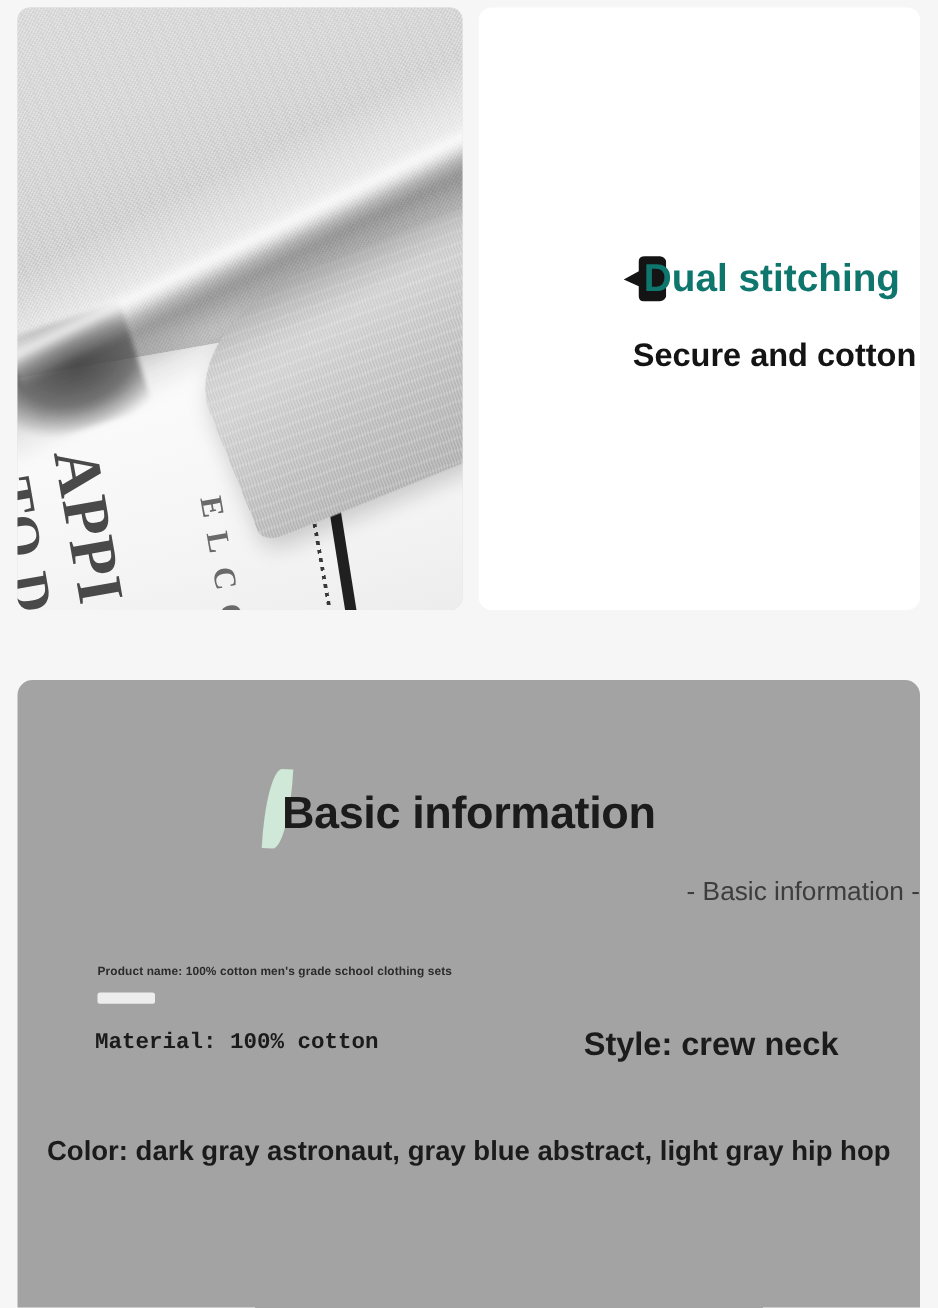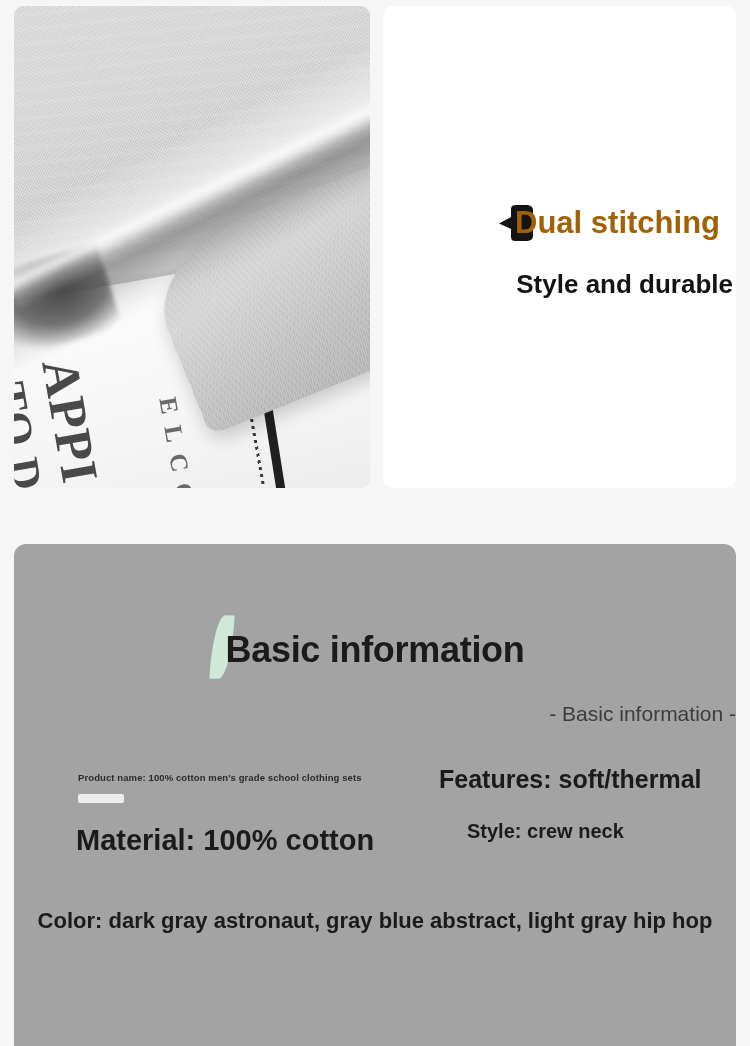--- a/index.html
+++ b/index.html
@@ -198,21 +198,21 @@
   }
   .arrow-marker {
     width: 34px;
     height: 38px;
     margin-right: -18px;
     flex: none;
   }
   .stitch-title {
     font-size: 31px;
     font-weight: 700;
-    color: #a16207;
+    color: #0f766e;
     letter-spacing: 0px;
     white-space: nowrap;
   }
   .stitch-sub {
     position: absolute;
     right: 3px;
     top: 263px;
     font-size: 26px;
     font-weight: 700;
     color: #141414;
@@ -289,39 +289,40 @@
     top: 22px;
     width: 46px;
     height: 9px;
     background: #ededed;
     border-radius: 2px;
   }
   .spec-material {
     position: absolute;
     left: 62px;
     top: 52px;
-    font-size: 29px;
-    font-weight: 700;
-    color: #1b1b1b;
-    white-space: nowrap;
+    font-size: 18px;
+    font-weight: 700;
+    color: #1b1b1b;
+    white-space: nowrap;
+    font-family: Liberation Mono, monospace;
   }
   .spec-features {
     position: absolute;
     left: 425px;
     top: -7px;
     font-size: 25px;
     font-weight: 700;
     color: #1b1b1b;
     white-space: nowrap;
   }
   .spec-style {
     position: absolute;
     left: 453px;
     top: 48px;
-    font-size: 20px;
+    font-size: 26px;
     font-weight: 700;
     color: #1b1b1b;
     white-space: nowrap;
   }
 
   .spec-color1 {
     text-align: center;
     font-size: 22px;
     font-weight: 700;
     color: #1b1b1b;
@@ -366,39 +367,38 @@
       </div>
     </div>
 
     <div class="stitch-card">
       <div class="stitch-title-row">
         <svg class="arrow-marker" viewBox="0 0 34 38">
           <path d="M34 6 L34 32 Q34 36 29 37 L16 37 Q12 37 12 33 L12 25 L0 19.5 L12 13 L12 5 Q12 1 17 1 L29 1 Q34 2 34 6 Z" fill="#141414"></path>
         </svg>
         <div class="stitch-title">Dual stitching</div>
       </div>
-      <div class="stitch-sub">Style and durable</div>
+      <div class="stitch-sub">Secure and cotton</div>
     </div>
   </div>
 
   <div class="info-card">
 
     <div class="basic-head-wrap">
       <div class="basic-head">
         <span class="leaf"></span>
         <span class="basic-head-text">Basic information</span>
       </div>
     </div>
 
     <div class="basic-sub">- Basic information -</div>
 
     <div class="spec-grid">
       <div class="spec-prodname">Product name: 100% cotton men's grade school clothing sets</div>
       <div class="smudge"></div>
       <div class="spec-material">Material: 100% cotton</div>
-      <div class="spec-features">Features: soft/thermal</div>
       <div class="spec-style">Style: crew neck</div>
     </div>
 
     <div class="spec-color1">Color: dark gray astronaut, gray blue abstract, light gray hip hop</div>
   </div>
 
 </div>
 
 </body></html>

